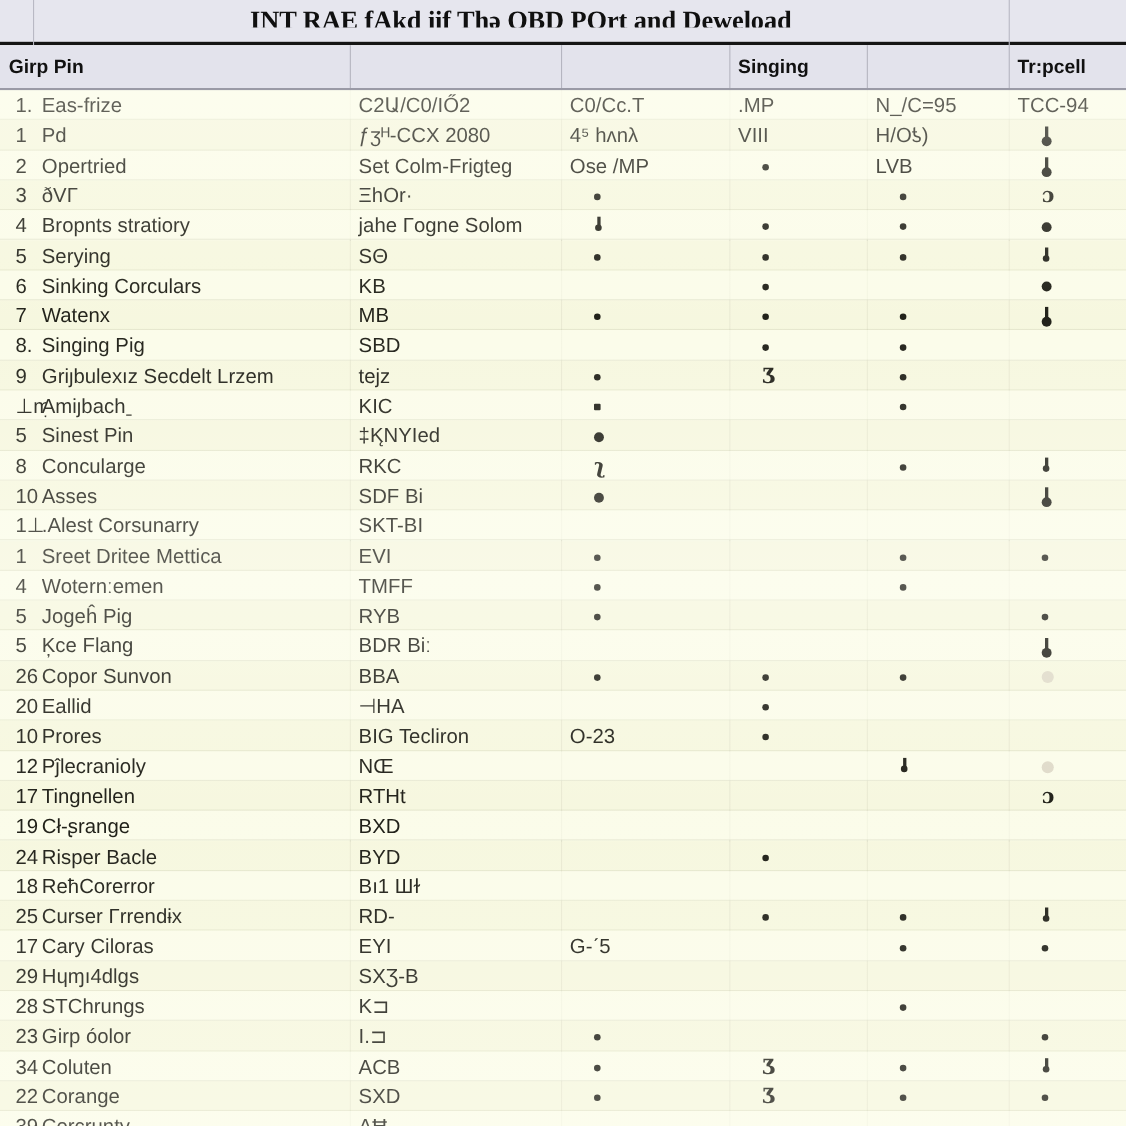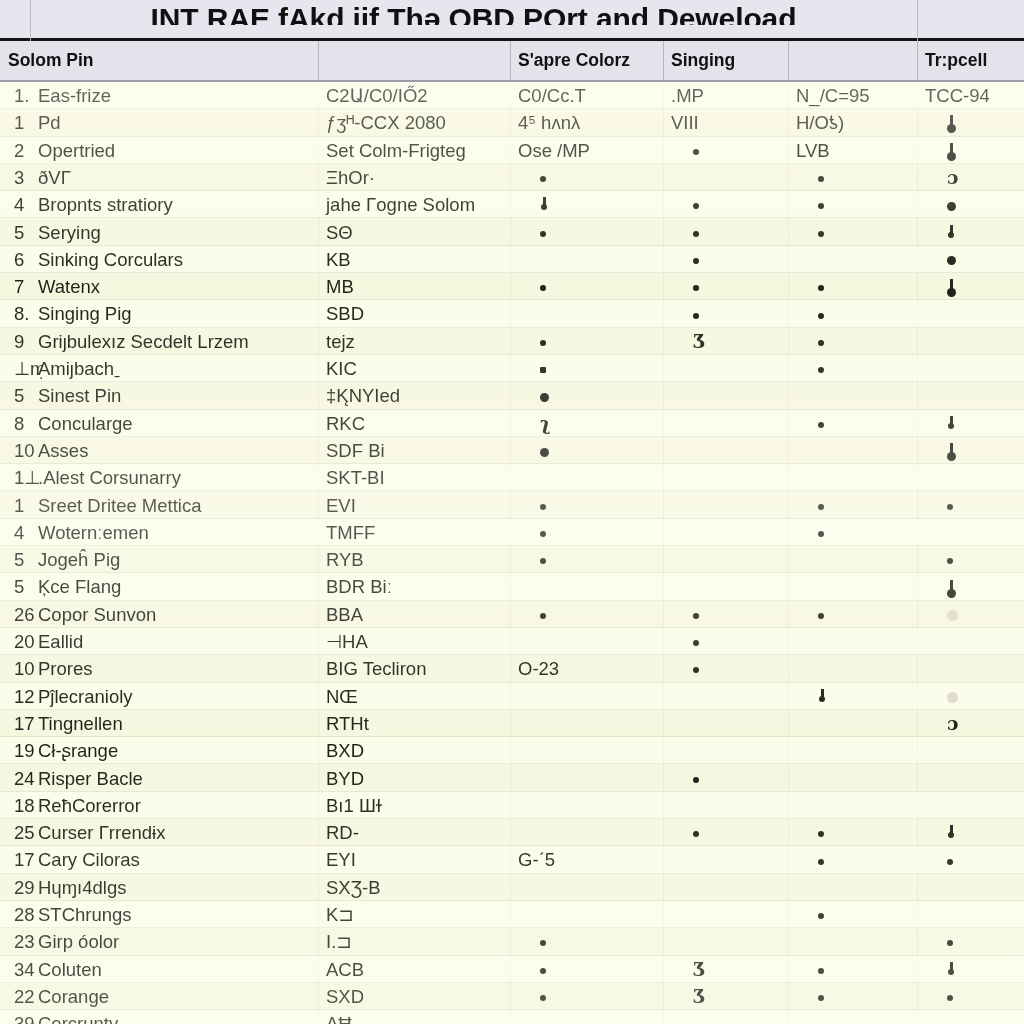--- a/index.html
+++ b/index.html
@@ -42,26 +42,27 @@
   .title-band .vrule.a { left: 30px; }
   .title-band .vrule.b { left: 917px; }
   .title-text {
     position: absolute;
     left: 30px;
     top: 0;
     width: 887px;
     height: 25px;
     line-height: 38px;
     text-align: center;
-    font-size: 30px;
+    font-size: 24px;
     font-weight: bold;
     color: #101010;
     letter-spacing: -0.1px;
     white-space: nowrap;
     overflow: hidden;
+    font-family: Liberation Serif, serif;
   }
 
   
   .head-row {
     position: absolute;
     left: 0; top: 41px;
     width: 1024px;
     height: 41px;
     background: #e3e3ec;
     border-bottom: 2px solid #9a9aa6;
@@ -200,24 +201,23 @@
 
 <div id="sheet">
 
   <div class="title-band">
     <div class="vrule a"></div>
     <div class="vrule b"></div>
     <div class="title-text">INT RAE fAkd įif Thə OBD POrt and Deweload</div>
   </div>
 
   <div class="head-row" id="head-row">
-      <div class="head-cell" style="left: 0px; width: 318px;">Solom Pin</div>
+      <div class="head-cell" style="left: 0px; width: 318px;">Girp Pin</div>
       <div class="head-sep" style="left: 318px;"></div>
       <div class="head-sep" style="left: 510px;"></div>
-      <div class="head-cell" style="left: 510px; width: 153px;">S'apre Colorz</div>
       <div class="head-sep" style="left: 663px;"></div>
       <div class="head-cell" style="left: 663px; width: 125px;">Singing</div>
       <div class="head-sep" style="left: 788px;"></div>
       <div class="head-sep" style="left: 917px;"></div>
       <div class="head-cell" style="left: 917px; width: 107px;">Tr:pcell</div>
     </div>
 
   <div class="body-area" id="body-area">
       <div class="col-sep" style="left: 318px;"></div>
       <div class="col-sep" style="left: 510px;"></div>

